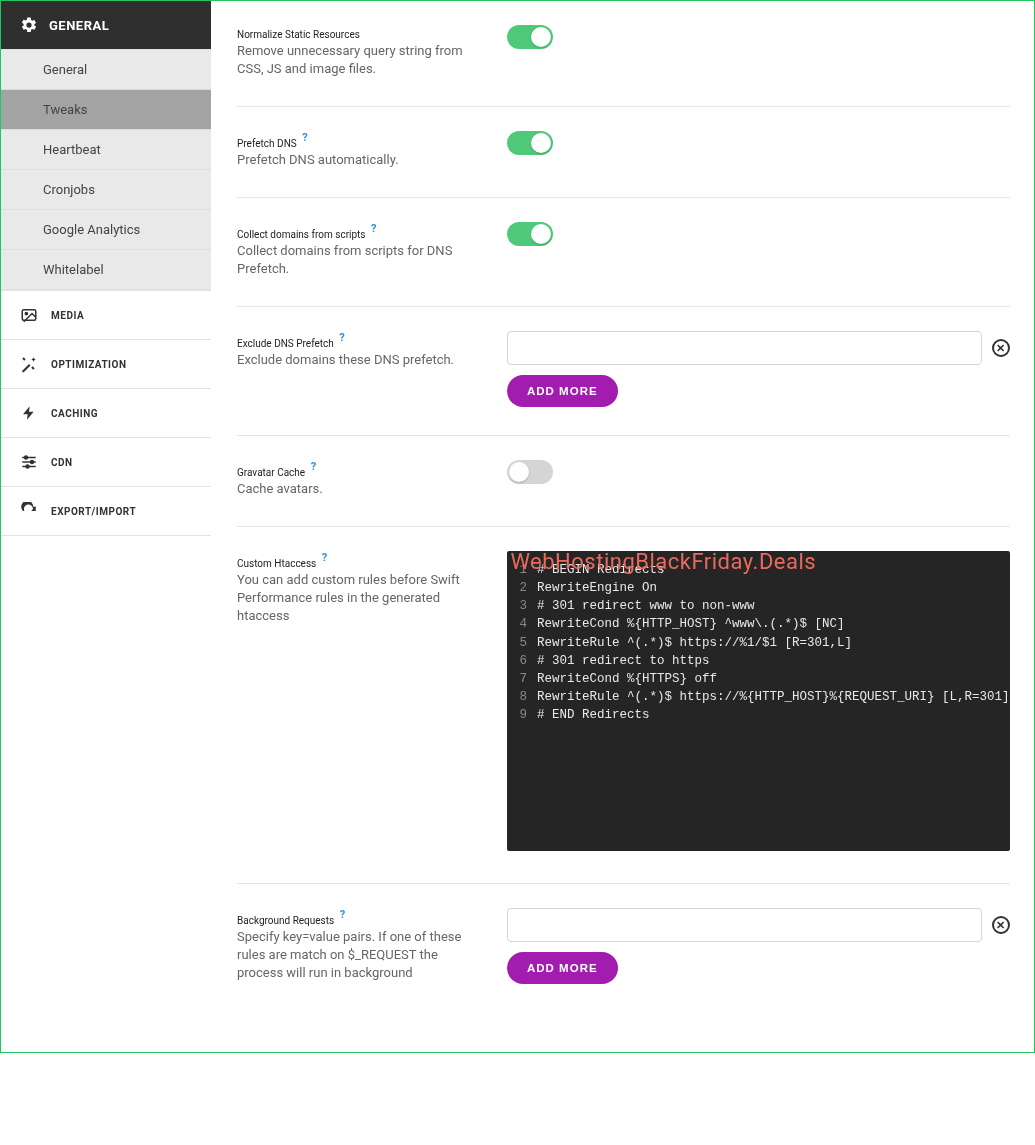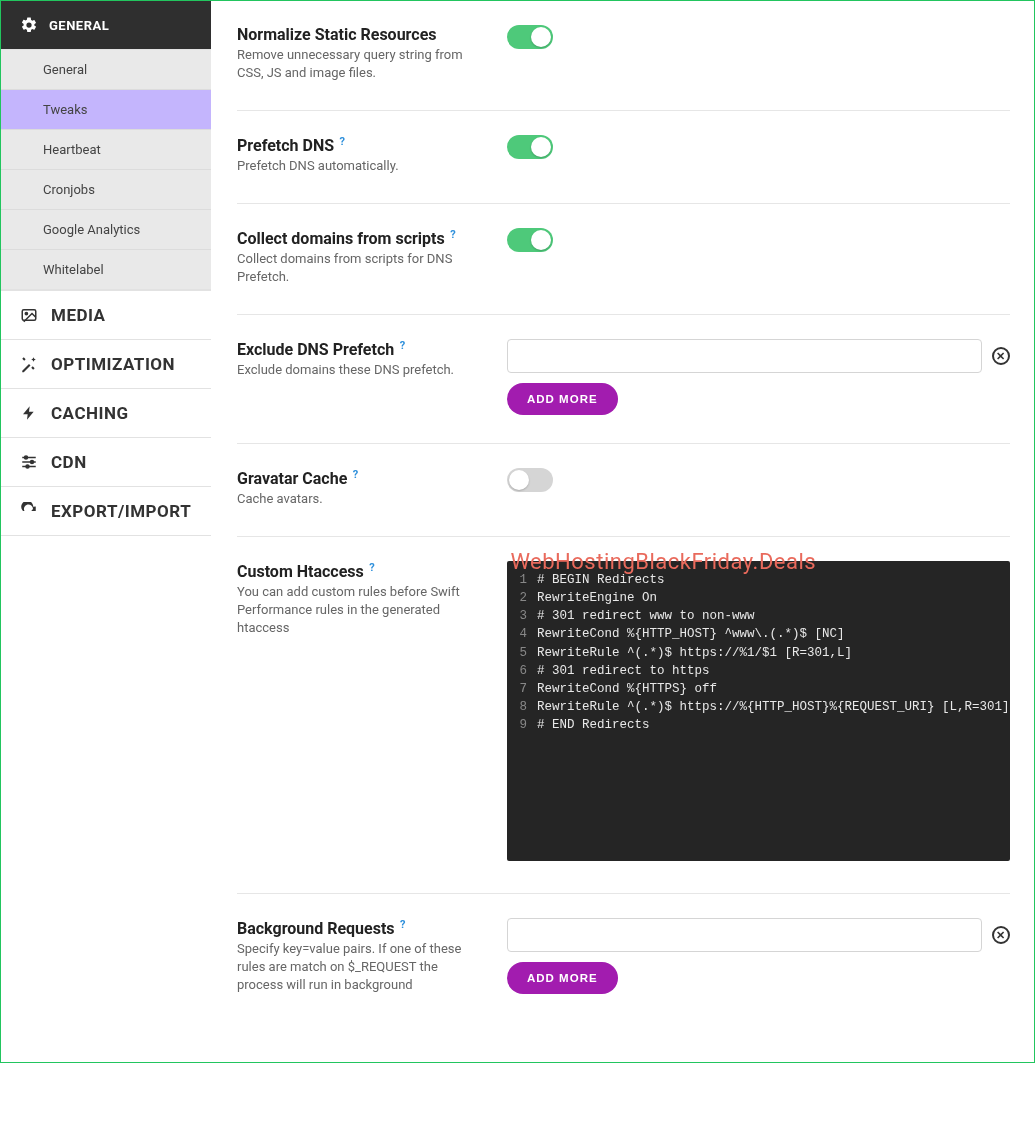--- a/index.html
+++ b/index.html
@@ -1,31 +1,31 @@
 <!DOCTYPE html>
 <html><head>
 <meta charset="utf-8">
 <style>
 * { box-sizing: border-box; margin: 0; padding: 0; }
 body { font-family: -apple-system, BlinkMacSystemFont, "Segoe UI", Roboto, Arial, sans-serif; font-size: 14px; color: #555; background: #fff; width: 1035px; }
 .container { display: flex; border: 1px solid #22c55e; }
 .sidebar { width: 210px; flex-shrink: 0; background: #fff; }
 .side-section-header { background: #2f2f2f; color: #fff; font-weight: 700; font-size: 13px; padding: 14px 18px; display: flex; align-items: center; gap: 10px; letter-spacing: 0.5px; }
-.side-item { background: #fff; color: #333; font-weight: 700; font-size: 17px; padding: 14px 18px; display: flex; align-items: center; gap: 12px; border-top: 1px solid #e2e2e2; cursor: pointer; letter-spacing: 0.5px; }
+.side-item { background: #fff; color: #333; font-weight: 700; font-size: 10px; padding: 14px 18px; display: flex; align-items: center; gap: 12px; border-top: 1px solid #e2e2e2; cursor: pointer; letter-spacing: 0.5px; }
 .side-item:first-of-type { border-top: none; }
 .sub-items { background: #e9e9e9; border-top: 1px solid #e2e2e2; border-bottom: 1px solid #e2e2e2; }
 .sub-item { padding: 12px 18px 12px 42px; font-size: 13px; color: #444; cursor: pointer; border-bottom: 1px solid #dcdcdc; }
 .sub-item:last-child { border-bottom: none; }
-.sub-item.active { background: #c4b5fd; }
+.sub-item.active { background: #a3a3a3; }
 .icon { width: 20px; height: 20px; flex-shrink: 0; display: inline-flex; align-items: center; justify-content: center; }
 .main { flex: 1; padding: 0 26px 40px 26px; position: relative; }
 .setting-row { display: flex; padding: 24px 0 28px 0; border-bottom: 1px solid #e6e6e6; gap: 30px; align-items: flex-start; }
 .setting-row:last-child { border-bottom: none; }
 .setting-label { width: 240px; flex-shrink: 0; }
-.setting-title { font-weight: 700; color: #222; font-size: 16px; margin-bottom: 2px; display: inline-flex; align-items: flex-start; gap: 2px; }
+.setting-title { font-weight: 400; color: #222; font-size: 10px; margin-bottom: 2px; display: inline-flex; align-items: flex-start; gap: 2px; }
 .setting-desc { color: #666; font-size: 13px; line-height: 1.4; }
 .setting-control { flex: 1; }
 .help-q { color: #2d8fdb; font-size: 11px; font-weight: 700; vertical-align: super; margin-left: 2px; cursor: pointer; }
 .toggle { width: 46px; height: 24px; border-radius: 12px; position: relative; display: inline-block; cursor: pointer; }
 .toggle.on { background: #4ec97a; }
 .toggle.off { background: #d5d5d5; }
 .toggle-knob { width: 20px; height: 20px; background: #fff; border-radius: 50%; position: absolute; top: 2px; box-shadow: 0 1px 2px rgba(0,0,0,0.2); }
 .toggle.on .toggle-knob { right: 2px; }
 .toggle.off .toggle-knob { left: 2px; }
 .input-row { display: flex; align-items: center; gap: 10px; margin-bottom: 10px; }

